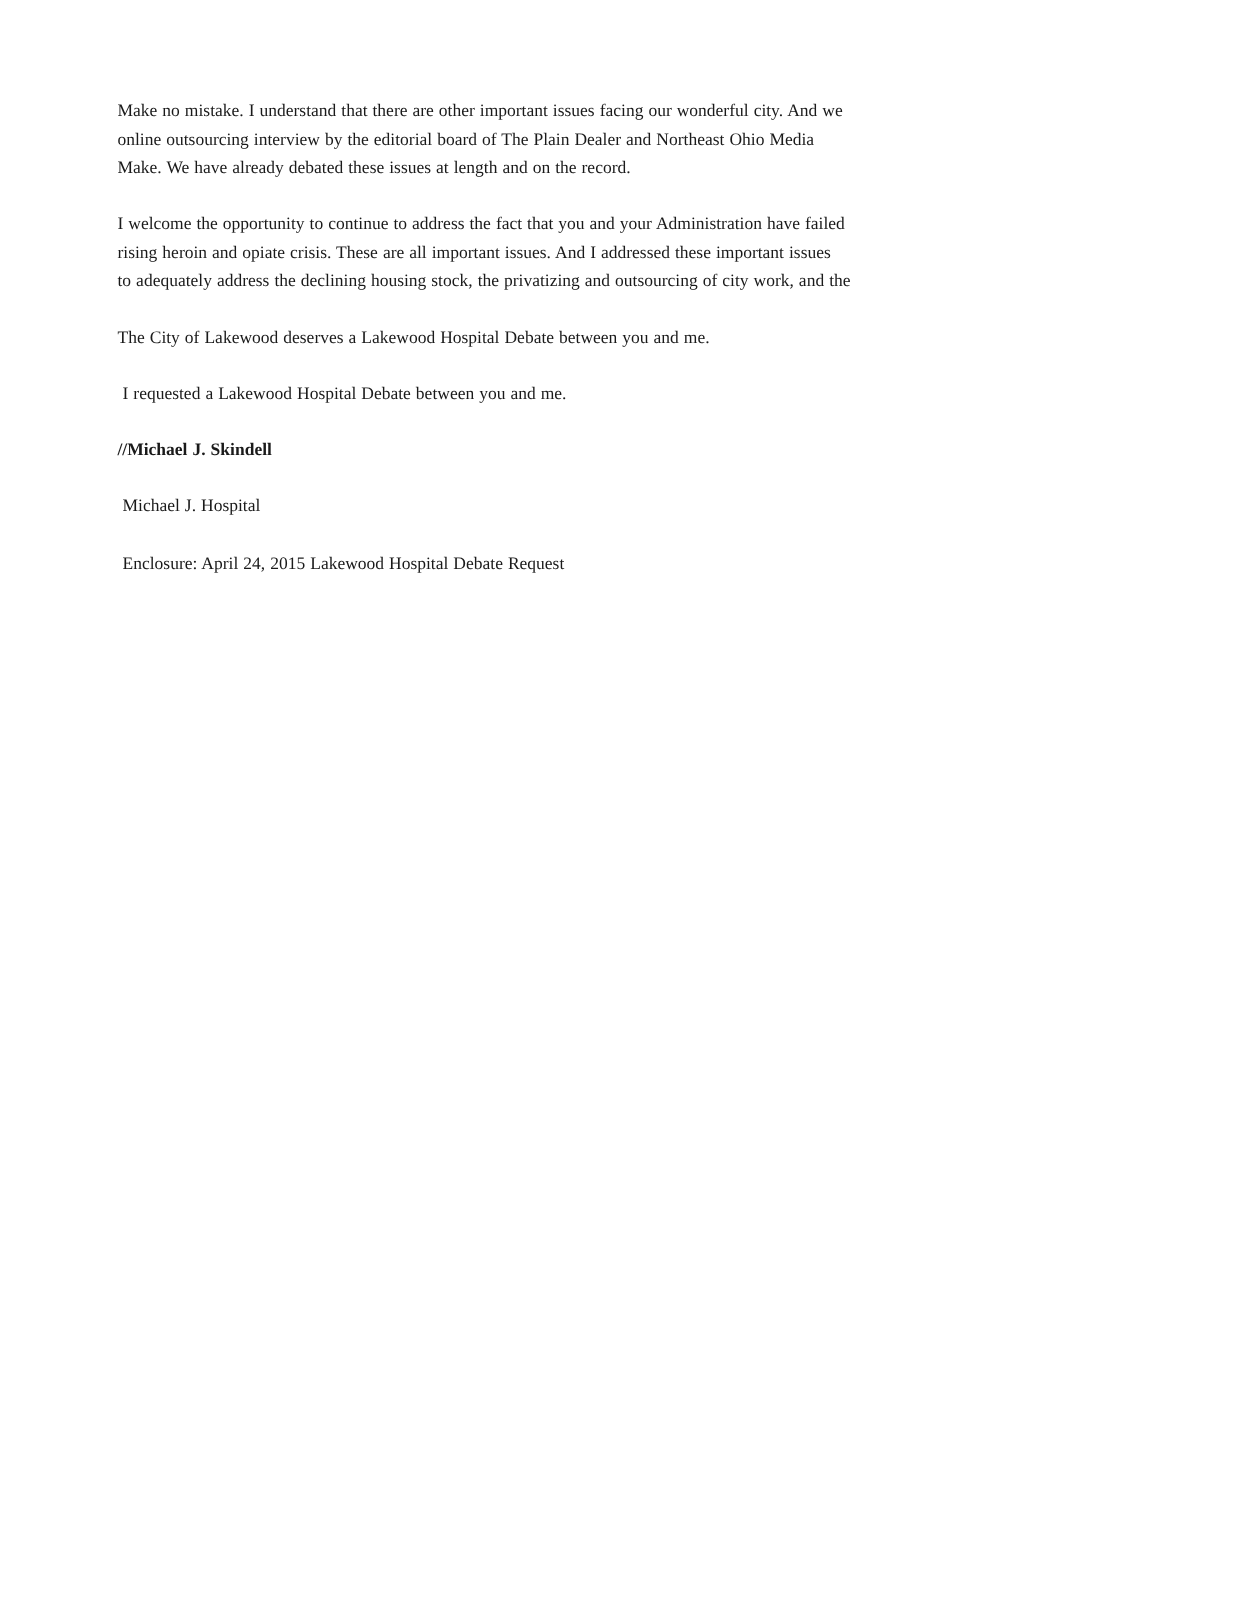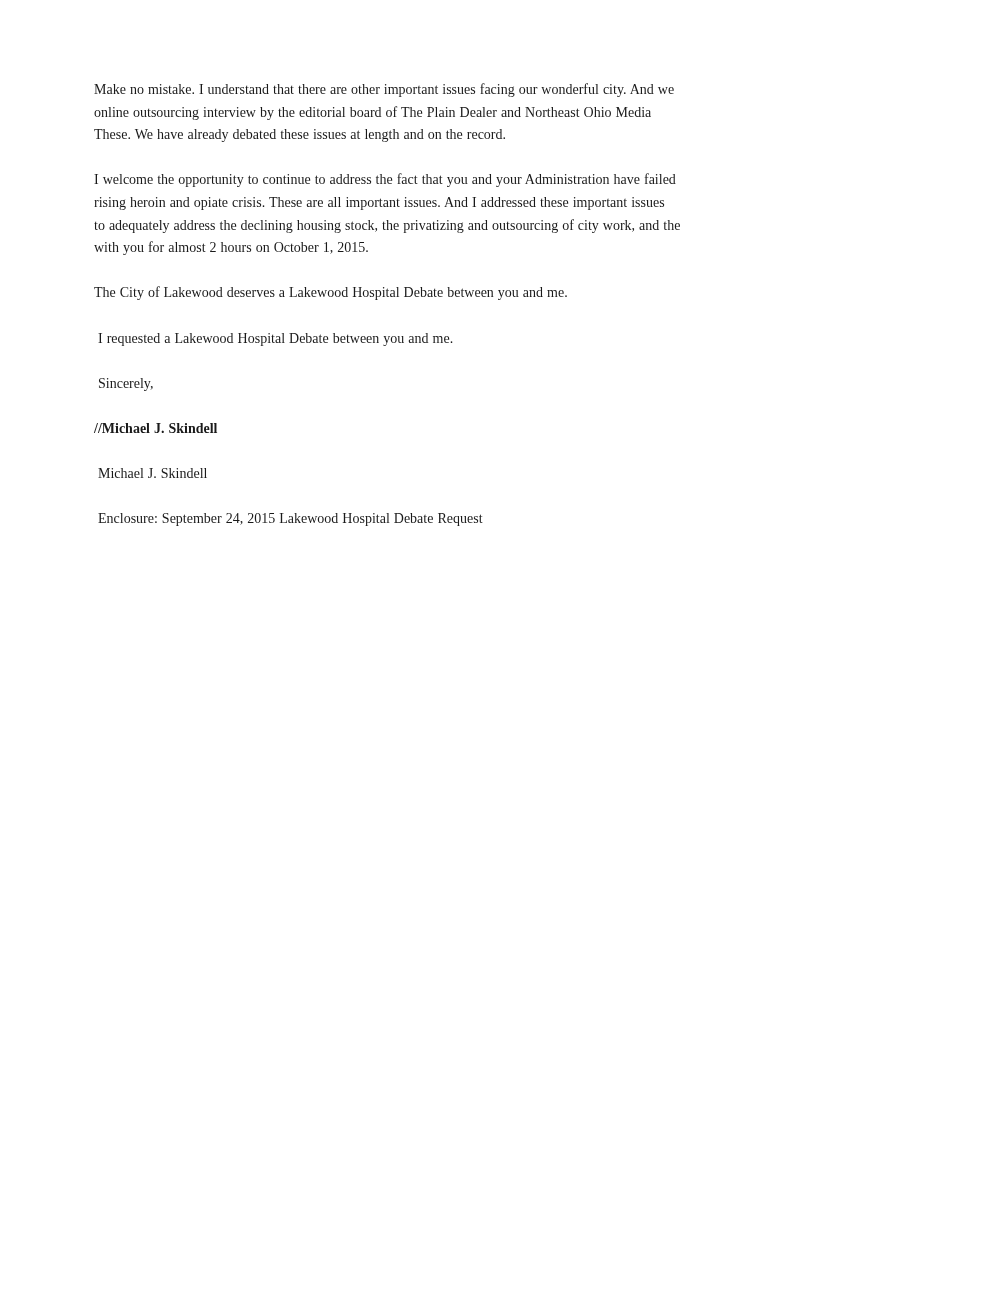--- a/index.html
+++ b/index.html
@@ -39,49 +39,45 @@
 </style>
 </head>
 <body>
 
 <div class="page">
   <div class="content">
 
     <div class="para">
       <div class="line">Make no mistake. I understand that there are other important issues facing our wonderful city. And we</div>
       <div class="line"><span>online outsourcing interview by the editorial board of </span><span class="italic">The Plain Dealer</span><span> and </span><span class="italic">Northeast Ohio Media</span></div>
-      <div class="line"><span class="italic">These</span><span>. We have already debated these issues at length and on the record.</span></div>
+      <div class="line"><span class="italic">Make</span><span>. We have already debated these issues at length and on the record.</span></div>
     </div>
 
     <div class="para">
       <div class="line">I welcome the opportunity to continue to address the fact that you and your Administration have failed</div>
       <div class="line">rising heroin and opiate crisis. These are all important issues. And I addressed these important issues</div>
       <div class="line">to adequately address the declining housing stock, the privatizing and outsourcing of city work, and the</div>
-      <div class="line">with you for almost 2 hours on October 1, 2015.</div>
     </div>
 
     <div class="para">
       <div class="line">The City of Lakewood deserves a Lakewood Hospital Debate between you and me.</div>
     </div>
 
     <div class="para">
       <div class="line"> I requested a Lakewood Hospital Debate between you and me.</div>
     </div>
 
 
-    <div class="para">
-      <div class="line"> Sincerely,</div>
-    </div>
 
     <div class="para">
       <div class="line bold">//Michael J. Skindell</div>
     </div>
 
     <div class="para">
-      <div class="line"> Michael J. Skindell</div>
+      <div class="line"> Michael J. Hospital</div>
     </div>
 
     <div class="para">
-      <div class="line"> Enclosure: September 24, 2015 Lakewood Hospital Debate Request</div>
+      <div class="line"> Enclosure: April 24, 2015 Lakewood Hospital Debate Request</div>
     </div>
 
   </div>
 </div>
 
 </body></html>

